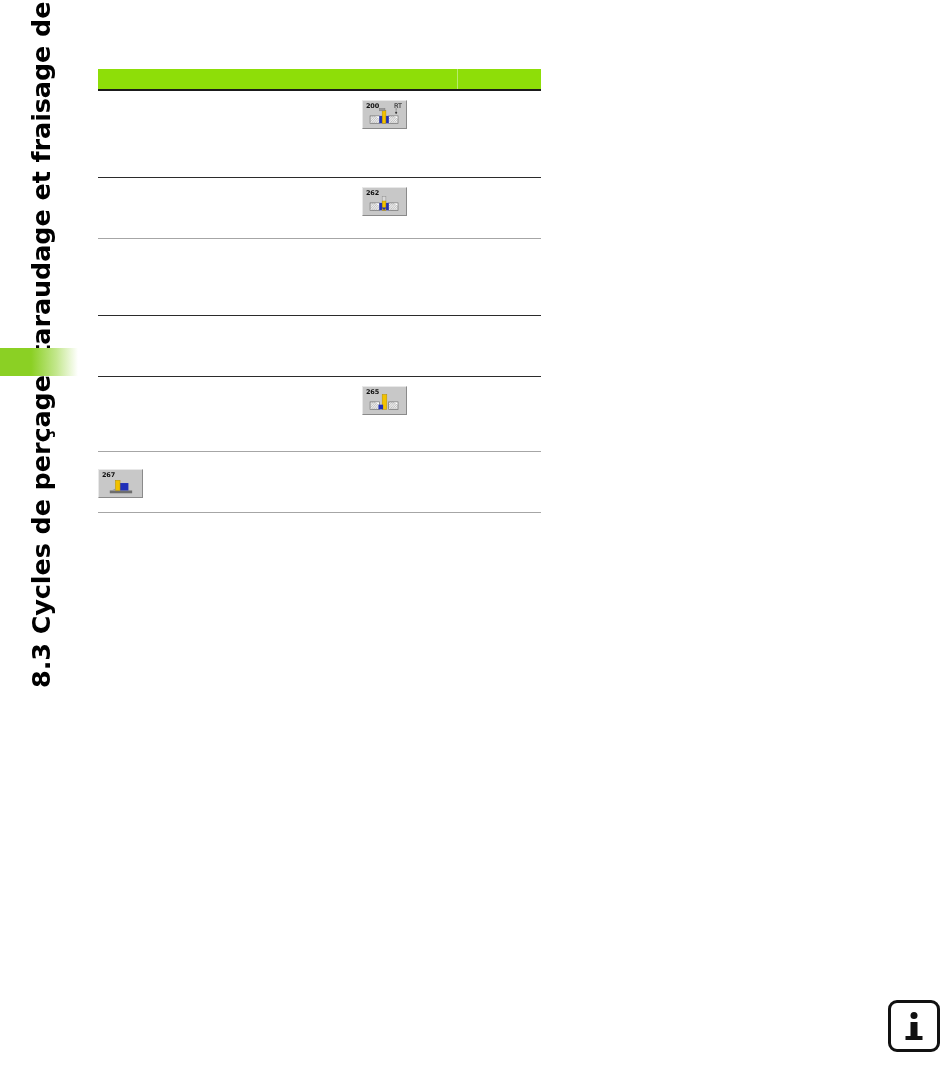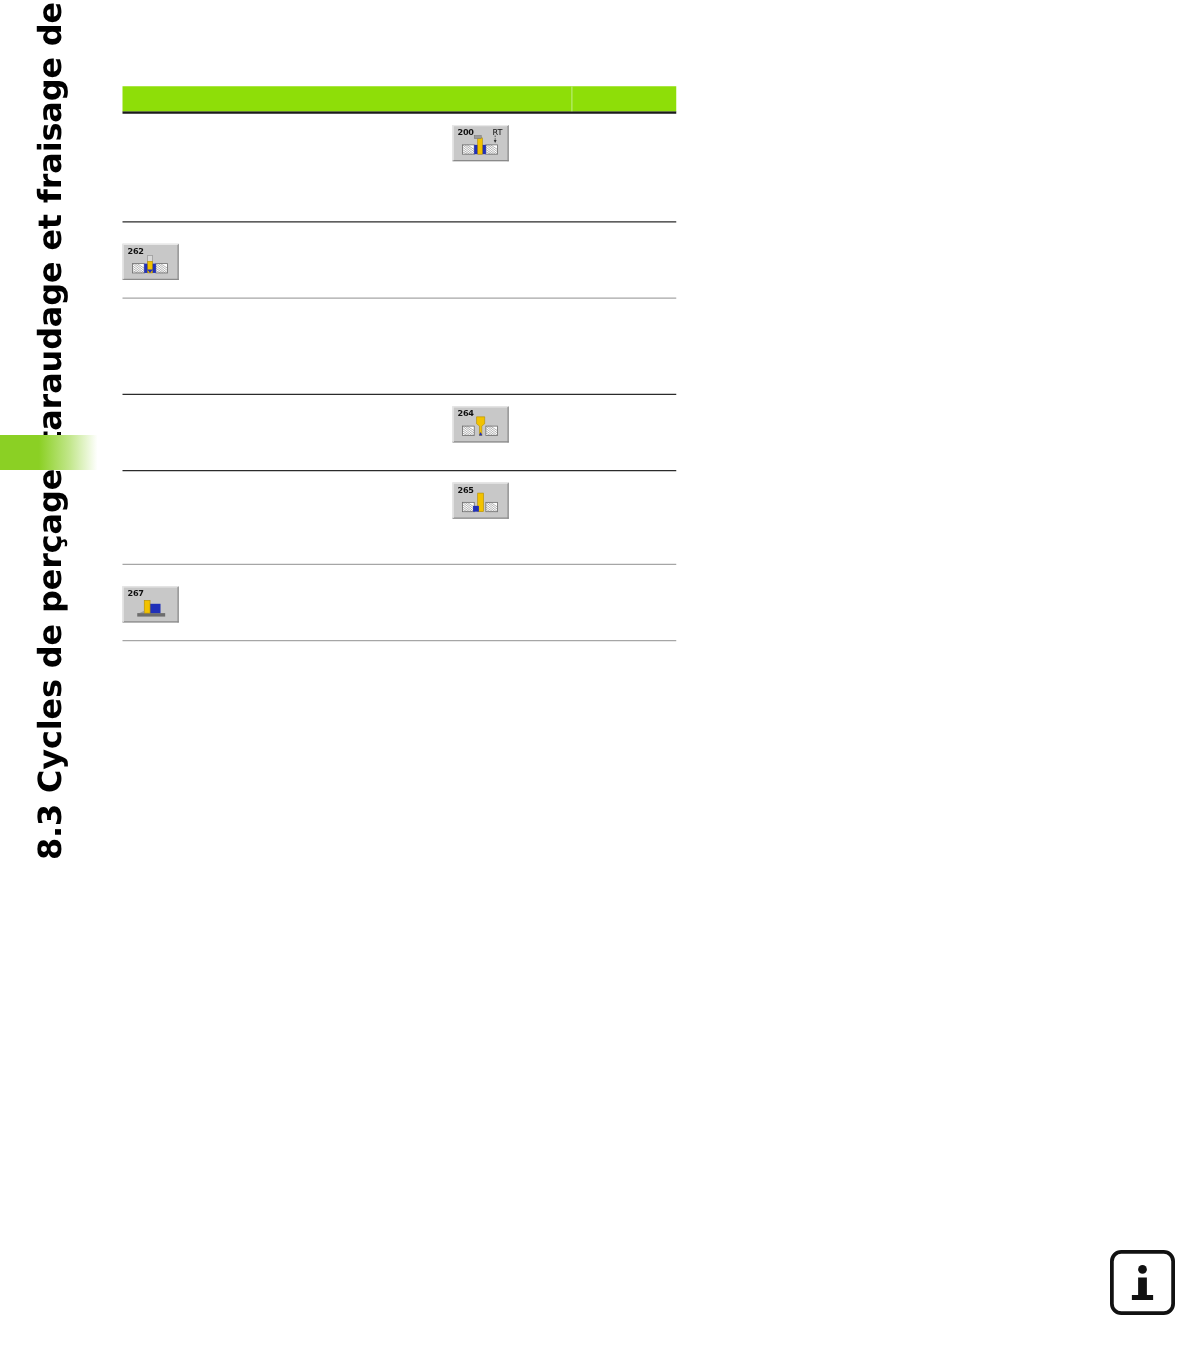--- a/index.html
+++ b/index.html
@@ -238,21 +238,21 @@
           <rect x="17" y="8" width="6" height="2.6" fill="#9a9a9a" stroke="#6d6d6d" stroke-width="0.4"></rect>
           <line x1="35" y1="8" x2="35" y2="14" stroke="#333" stroke-width="0.7" stroke-dasharray="1.3,1"></line>
           <path d="M35 14 l-1.3 -2.2 h2.6 z" fill="#333"></path>
         </svg>
       </div>
     </div>
     <div class="cell-note"></div>
   </div>
   <div class="row-rule-dark"></div>
 
-  <div class="tbl-row" style="height:60px;flex-direction:column;">
+  <div class="tbl-row" style="height:60px;">
     <div class="cell-text"></div>
     <div class="cell-icon">
       <div class="cyc-icon">
         <span class="cyc-num">262</span>
         <svg class="cyc-art" viewBox="0 0 45 29">
           <rect x="7" y="16" width="10" height="8" fill="#ffffff" stroke="#6d6d6d" stroke-width="0.7"></rect>
           <rect x="27" y="16" width="10" height="8" fill="#ffffff" stroke="#6d6d6d" stroke-width="0.7"></rect>
           <path d="M7 16 L17 24 M9 16 L17 22 M11 16 L17 20 M7 18 L15 24 M7 20 L13 24 M7 22 L11 24" stroke="#7a7a7a" stroke-width="0.5"></path>
           <path d="M27 16 L37 24 M29 16 L37 22 M31 16 L37 20 M27 18 L35 24 M27 20 L33 24 M27 22 L31 24" stroke="#7a7a7a" stroke-width="0.5"></path>
           <rect x="17" y="16" width="10" height="8" fill="#2030b8"></rect>
@@ -267,33 +267,20 @@
   <div class="row-rule-light"></div>
 
   <div class="tbl-row" style="height:76px;">
     <div class="cell-text"></div>
     <div class="cell-note"></div>
   </div>
   <div class="row-rule-dark"></div>
 
   <div class="tbl-row" style="height:60px;">
     <div class="cell-text"></div>
-    <div class="cell-icon">
-      <div class="cyc-icon">
-        <span class="cyc-num">264</span>
-        <svg class="cyc-art" viewBox="0 0 45 29">
-          <rect x="7" y="16" width="10" height="8" fill="#ffffff" stroke="#6d6d6d" stroke-width="0.7"></rect>
-          <rect x="27" y="16" width="10" height="8" fill="#ffffff" stroke="#6d6d6d" stroke-width="0.7"></rect>
-          <path d="M7 16 L17 24 M9 16 L17 22 M11 16 L17 20 M7 18 L15 24 M7 20 L13 24 M7 22 L11 24" stroke="#7a7a7a" stroke-width="0.5"></path>
-          <path d="M27 16 L37 24 M29 16 L37 22 M31 16 L37 20 M27 18 L35 24 M27 20 L33 24 M27 22 L31 24" stroke="#7a7a7a" stroke-width="0.5"></path>
-          <path d="M19 8 h7 v6 l-2.5 2 v8 h-2 v-8 l-2.5 -2 z" fill="#f2c200" stroke="#b08b00" stroke-width="0.5"></path>
-          <path d="M21 24 l1.5 -3 l1.5 3 z" fill="#2030b8"></path>
-        </svg>
-      </div>
-    </div>
     <div class="cell-note"></div>
   </div>
   <div class="row-rule-dark"></div>
 
   <div class="tbl-row" style="height:74px;">
     <div class="cell-text"></div>
     <div class="cell-icon">
       <div class="cyc-icon">
         <span class="cyc-num">265</span>
         <svg class="cyc-art" viewBox="0 0 45 29">

